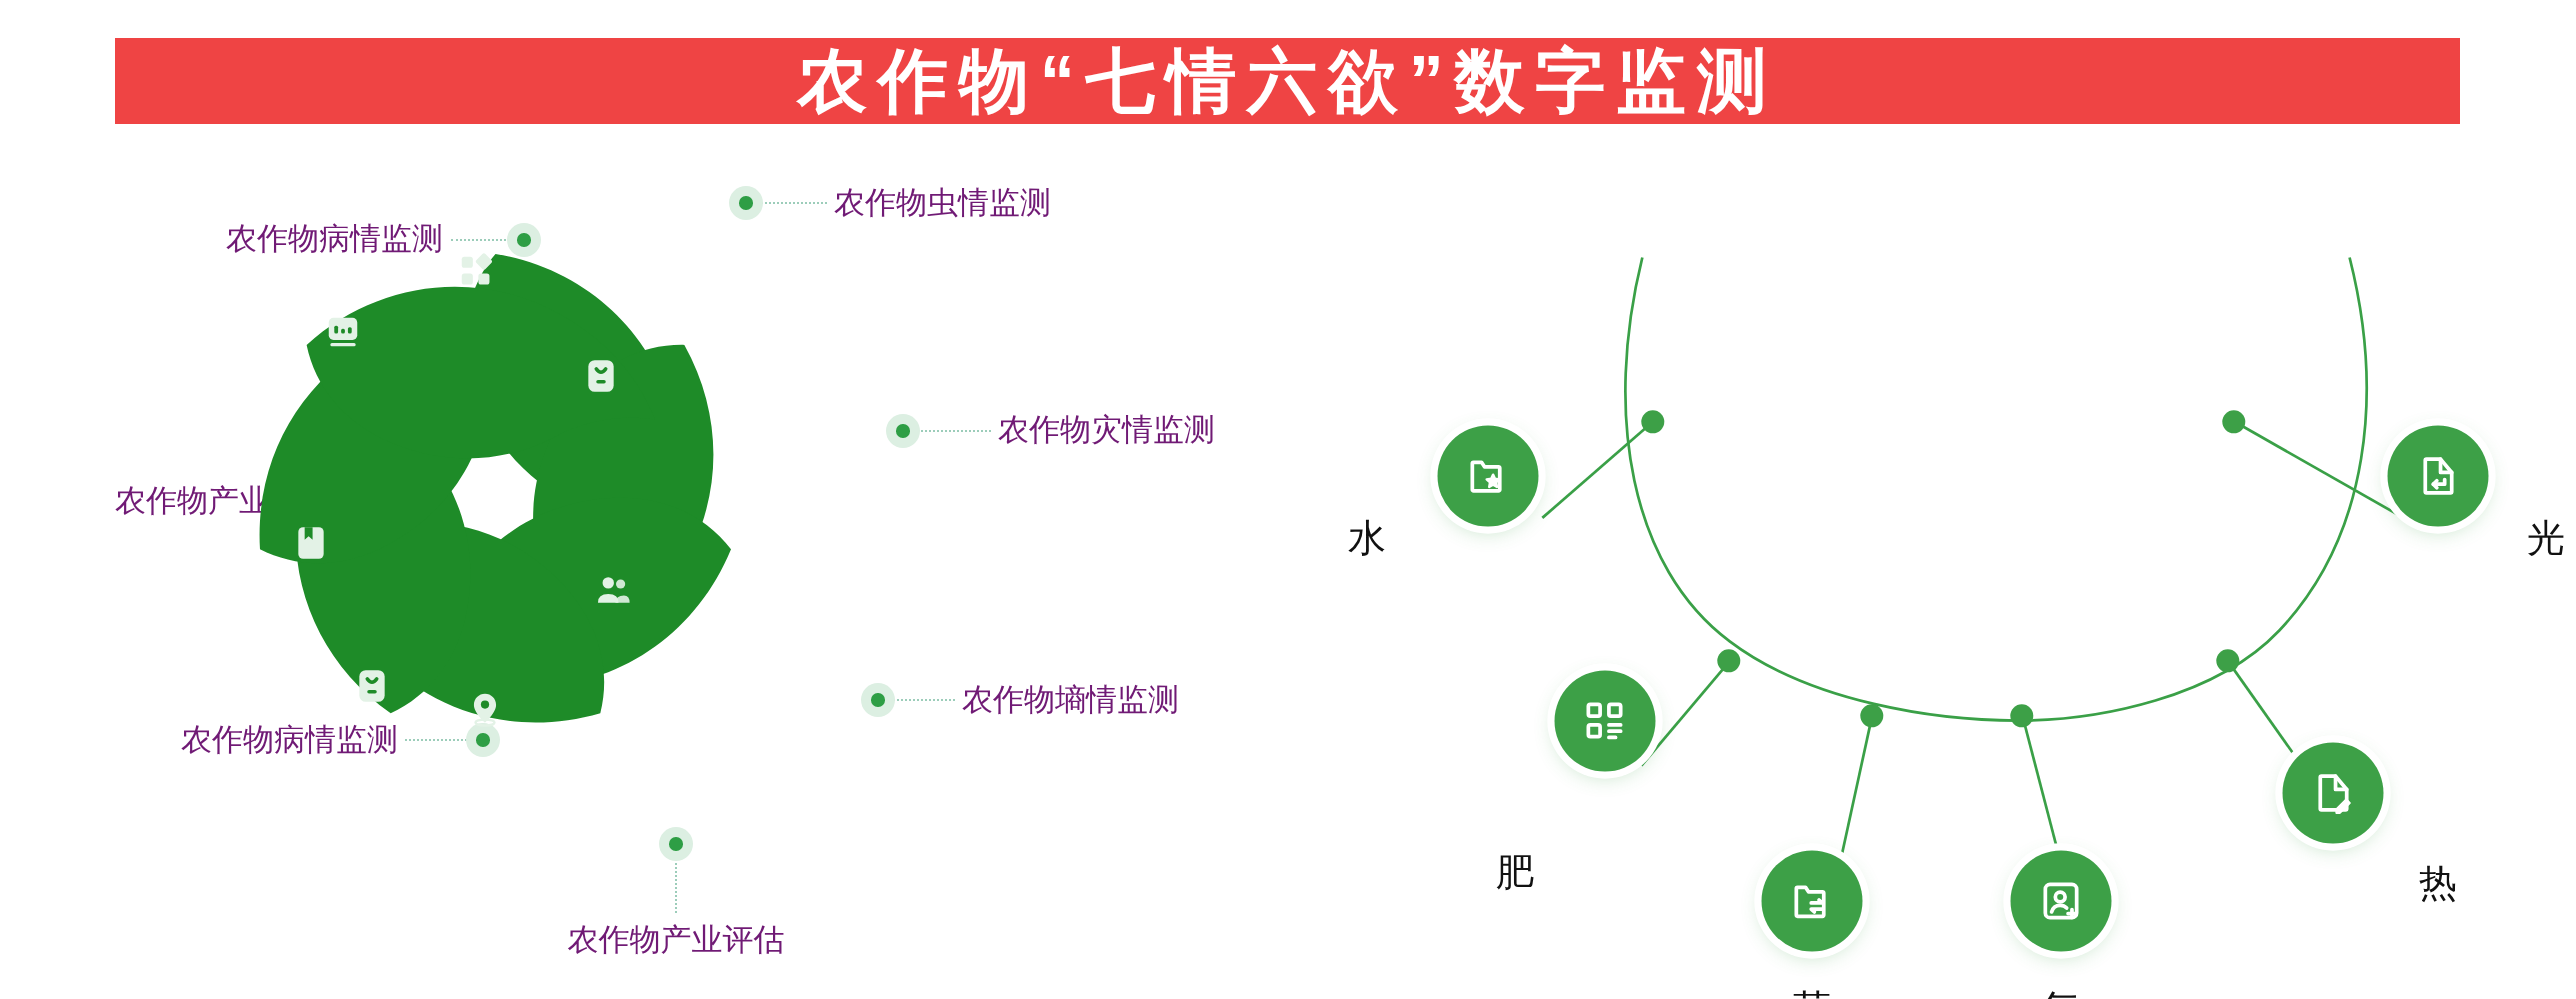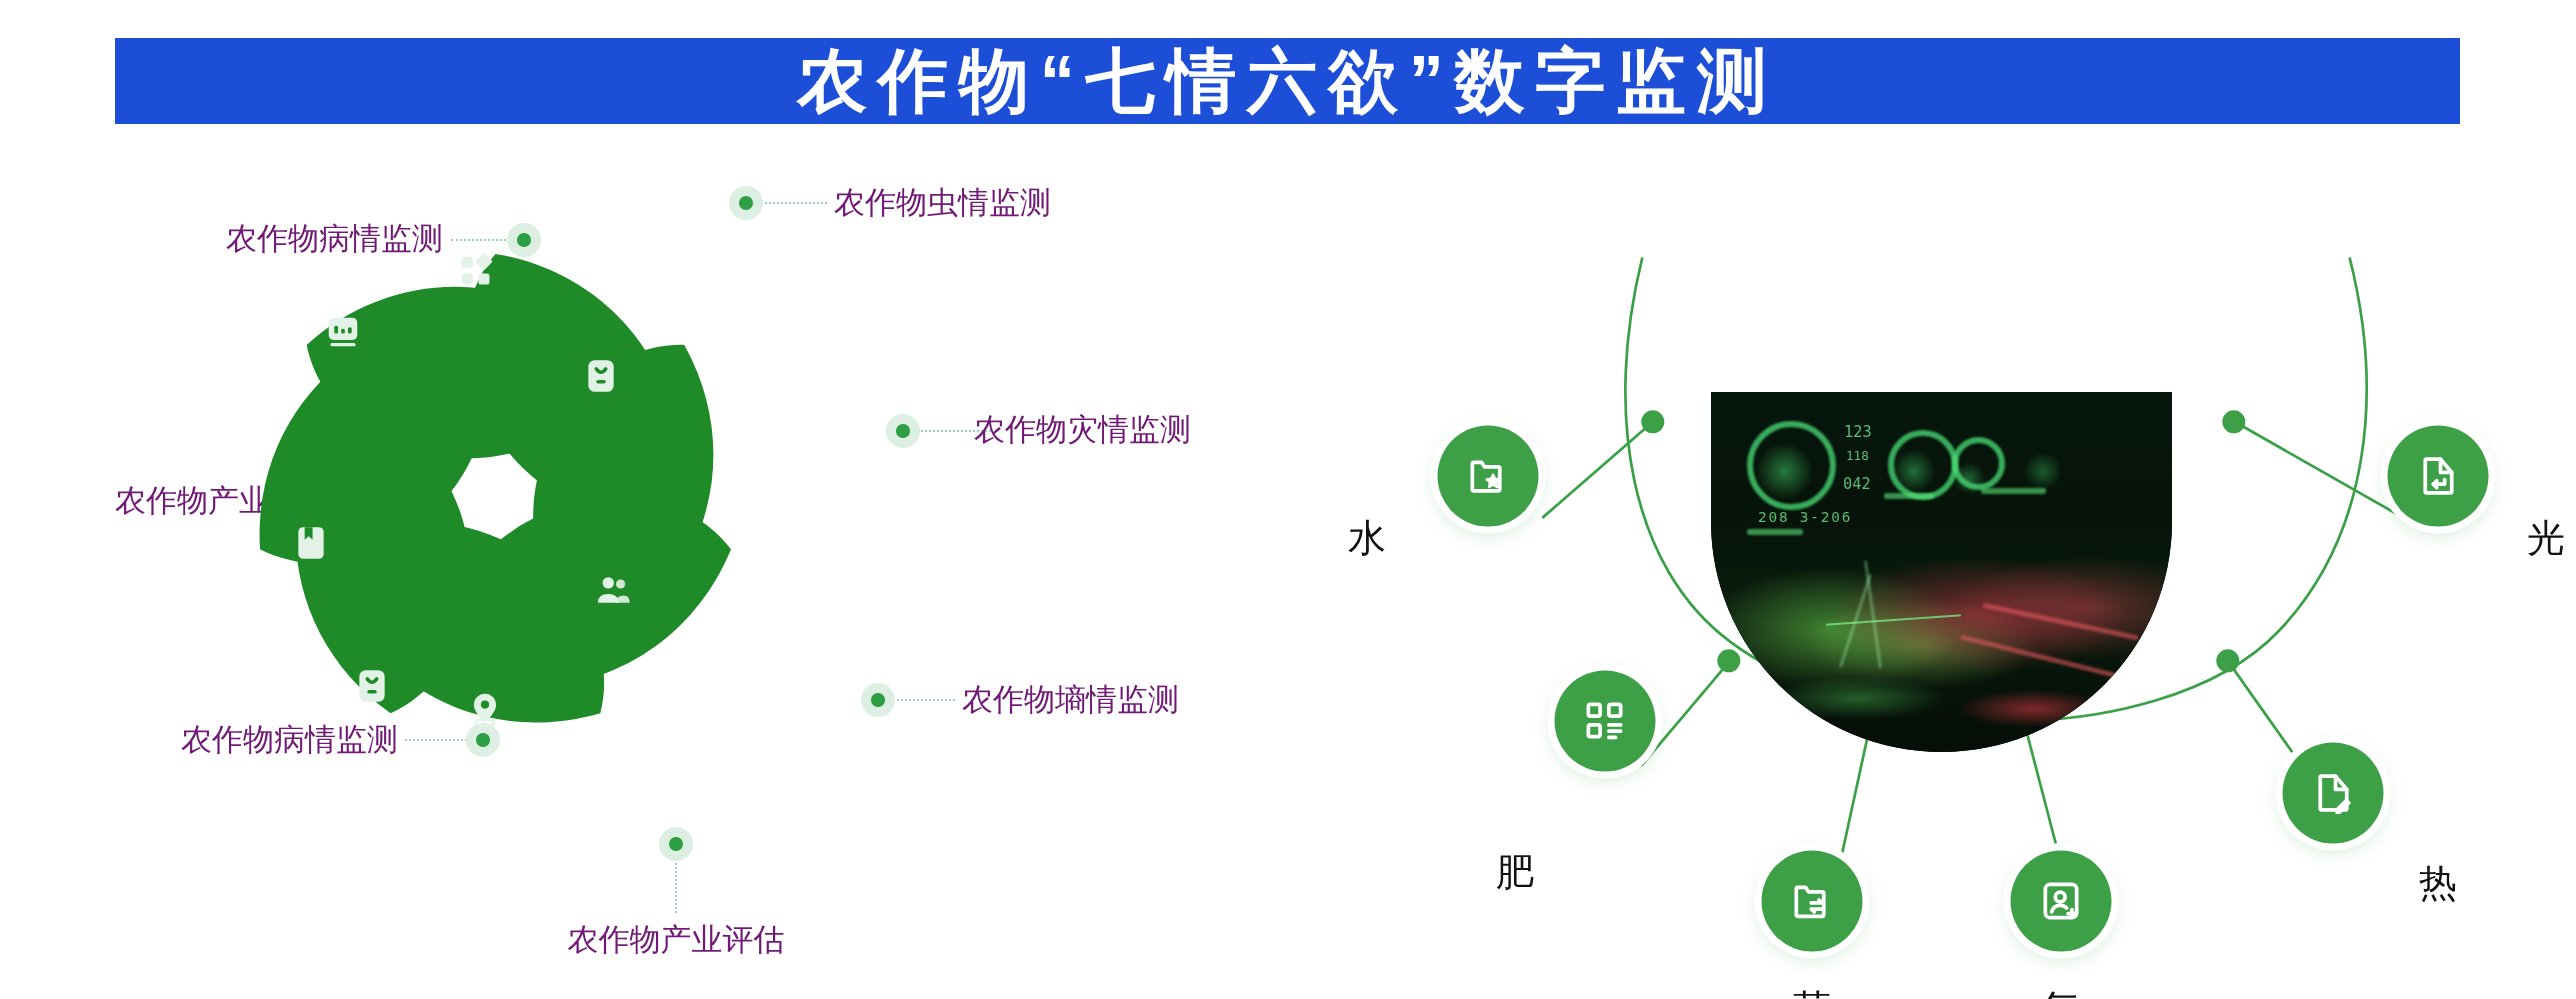--- a/index.html
+++ b/index.html
@@ -167,33 +167,33 @@
   .el-label{
     position:absolute;
     font-size:38px;color:#111111;line-height:1;white-space:nowrap;
     font-family:"Liberation Sans","DejaVu Sans",sans-serif;
   }
   .el-label.c{transform:translate(-50%,-50%);}
 </style>
 </head>
 <body>
 
-<div id="title-banner" style="background: #1d4ed8; align-items: center;">
+<div id="title-banner" style="background: #ef4444; align-items: center;">
   <div id="title-text">农作物“七情六欲”数字监测</div>
 </div>
 
 <div class="stage" id="left-stage">
 
   <div class="leader" style="left:753px;top:59px;width:74px;"></div>
   <div class="node" style="left:746px;top:59px;"></div>
   <div class="pw-label right" style="left:834px;top:43px;">农作物虫情监测</div>
 
   <div class="leader" style="left:910px;top:287px;width:81px;"></div>
   <div class="node" style="left:903px;top:287px;"></div>
-  <div class="pw-label right" style="left:974px;top:270px;">农作物灾情监测</div>
+  <div class="pw-label right" style="left:998px;top:270px;">农作物灾情监测</div>
 
   <div class="leader" style="left:885px;top:556px;width:70px;"></div>
   <div class="node" style="left:878px;top:556px;"></div>
   <div class="pw-label right" style="left:962px;top:540px;">农作物墒情监测</div>
 
   <div class="leader-v" style="left:676px;top:706px;height:63px;"></div>
   <div class="node" style="left:676px;top:700px;"></div>
   <div class="pw-label center" style="left:676px;top:780px;">农作物产业评估</div>
 
   <div class="leader" style="left:405px;top:596px;width:70px;"></div>
@@ -313,38 +313,20 @@
     </g>
   </svg>
 
   <div class="arc-dot" style="left: 347px; top: 278px; background: rgb(61, 160, 71);"></div>
   <div class="arc-dot" style="left: 423px; top: 517px; background: rgb(61, 160, 71);"></div>
   <div class="arc-dot" style="left: 566px; top: 572px; background: rgb(61, 160, 71);"></div>
   <div class="arc-dot" style="left: 716px; top: 572px; background: rgb(61, 160, 71);"></div>
   <div class="arc-dot" style="left: 922px; top: 517px; background: rgb(61, 160, 71);"></div>
   <div class="arc-dot" style="left: 928px; top: 278px; background: rgb(61, 160, 71);"></div>
 
-  <div id="semicircle">
-    <div class="dash-img"></div>
-    <div class="gauge" style="left:36px;top:29px;width:77px;height:77px;"></div>
-    <div class="gauge" style="left:177px;top:38px;width:58px;height:58px;"></div>
-    <div class="gauge" style="left:241px;top:45px;width:41px;height:41px;"></div>
-    <div class="txt" style="left:133px;top:31px;font-size:15.3px;">123</div>
-    <div class="txt" style="left:135px;top:56px;font-size:12.6px;">118</div>
-    <div class="txt" style="left:132px;top:83px;font-size:15.3px;">042</div>
-    <div class="txt" style="left:47px;top:117px;font-size:14.4px;letter-spacing:1.8px;">208 3-206</div>
-    <div class="bar" style="left:36px;top:137px;width:56px;"></div>
-    <div class="bar" style="left:173px;top:101px;width:50px;"></div>
-    <div class="bar" style="left:270px;top:96px;width:65px;"></div>
-    <div class="rbar" style="left:270px;top:227px;width:159px;transform:rotate(12deg);"></div>
-    <div class="rbar" style="left:247px;top:263px;width:171px;transform:rotate(14deg);"></div>
-    <div class="line-g" style="left:115px;top:227px;width:135px;transform:rotate(-4deg);"></div>
-    <div class="blade" style="left:128px;top:178px;height:97px;transform:rotate(18deg);"></div>
-    <div class="blade" style="left:168px;top:168px;height:108px;transform:rotate(-8deg);"></div>
-  </div>
 
   <div class="circle-btn" style="left: 182px; top: 332px; background: rgb(61, 160, 71);">
     <svg viewBox="0 0 24 24" fill="none" stroke="#ffffff" stroke-width="1.9" stroke-linecap="round" stroke-linejoin="round">
         <path d="M4 19V5.6a.6.6 0 0 1 .6-.6h4.1l1.5 2.3h7.2a.6.6 0 0 1 .6.6V19a.6.6 0 0 1-.6.6H4.6A.6.6 0 0 1 4 19z"></path>
         <path d="M14.6 11.3l1 2.1 2.3.3-1.7 1.6.4 2.3-2-1.1-2 1.1.4-2.3-1.7-1.6 2.3-.3z" fill="#ffffff" stroke-width="1.2"></path>
       </svg>
   </div>
   <div class="el-label c" style="left:61px;top:394px;">水</div>
 
   <div class="circle-btn" style="left: 299px; top: 577px; background: rgb(61, 160, 71);">

